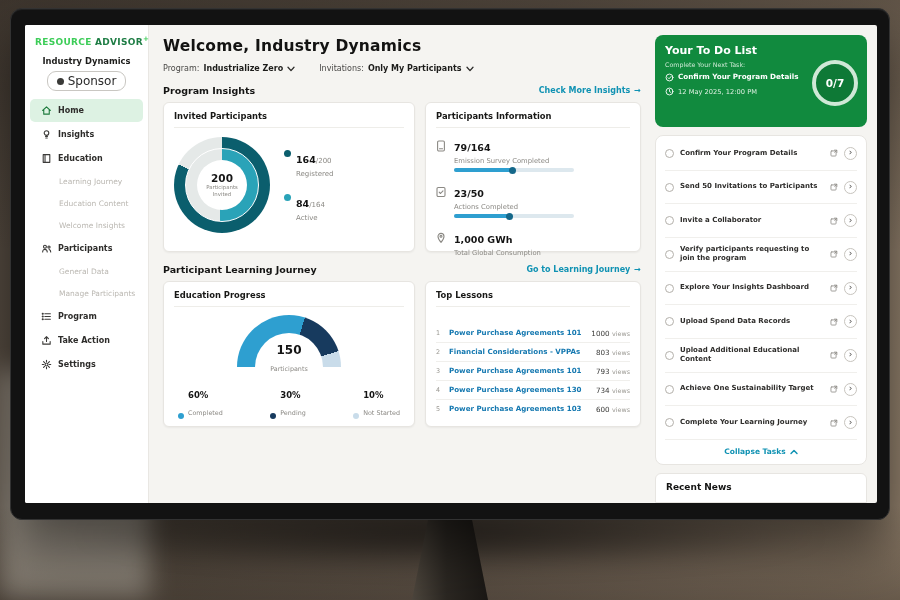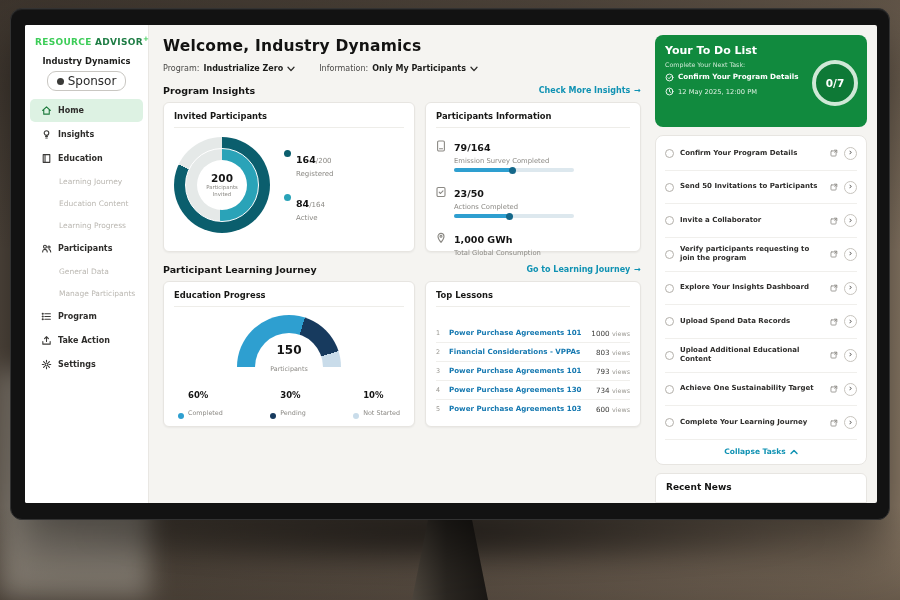--- a/index.html
+++ b/index.html
@@ -176,21 +176,21 @@
               </span>
             <span>Education</span>
           </div>
           <div class="nav-item sub">
             <span>Learning Journey</span>
           </div>
           <div class="nav-item sub">
             <span>Education Content</span>
           </div>
           <div class="nav-item sub">
-            <span>Learning Progress</span>
+            <span>Welcome Insights</span>
           </div>
           <div class="nav-item">
             <span class="nav-ic">
                 <svg viewBox="0 0 12 12">
                   <circle cx="4.3" cy="4" r="1.6"></circle>
                   <path d="M1.8 9.8 c0-1.9 1.1-2.9 2.5-2.9 s2.5 1 2.5 2.9"></path>
                   <circle cx="8.7" cy="4.4" r="1.2"></circle>
                   <path d="M8.9 7.1 c1.1.3 1.7 1.2 1.7 2.7"></path>
                 </svg>
               </span>
@@ -238,21 +238,21 @@
 
         <div class="filters">
           <div class="filter">
             <span>Program:</span>
             <b>Industrialize Zero</b>
             <svg class="chev" viewBox="0 0 8 6">
                 <path d="M1 1.3 L4 4.6 L7 1.3"></path>
               </svg>
           </div>
           <div class="filter">
-            <span>Information:</span>
+            <span>Invitations:</span>
             <b>Only My Participants</b>
             <svg class="chev" viewBox="0 0 8 6">
                 <path d="M1 1.3 L4 4.6 L7 1.3"></path>
               </svg>
           </div>
         </div>
 
         <div class="sec">
           <div class="sec-title">Program Insights</div>
           <div class="sec-link">

